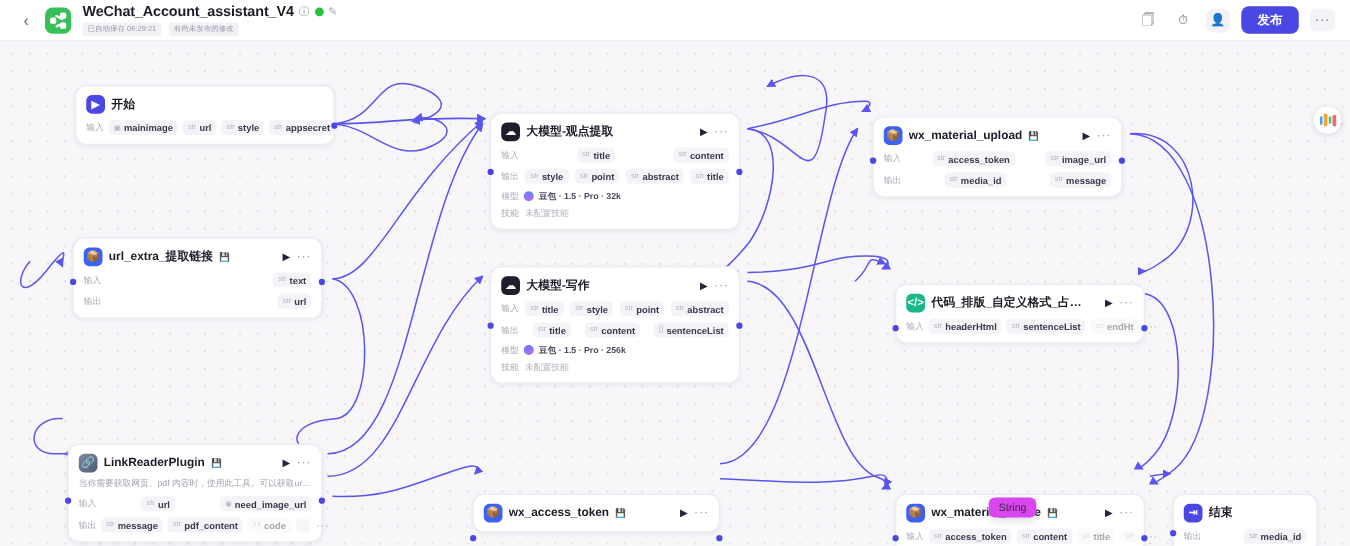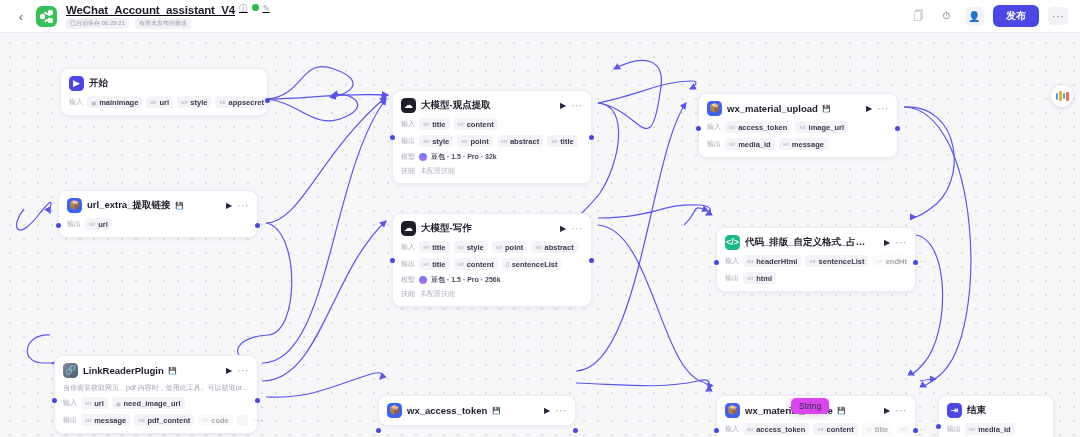--- a/index.html
+++ b/index.html
@@ -25,21 +25,21 @@
     margin-left: 6px; position: relative; flex: none;
   }
   .app-icon i { position: absolute; background: #fff; border-radius: 1.5px; display:block; }
   .app-icon i.d1 { width: 5px; height: 5px; left: 4px; top: 8px; }
   .app-icon i.d2 { width: 5px; height: 5px; left: 12px; top: 4px; }
   .app-icon i.d3 { width: 5px; height: 5px; left: 12px; top: 12px; }
   .app-icon i.l1 { width: 7px; height: 1.5px; left: 8px; top: 7px; transform: rotate(28deg); }
   .app-icon i.l2 { width: 7px; height: 1.5px; left: 8px; top: 13px; transform: rotate(-28deg); }
 
   .title-block { margin-left: 9px; display: flex; flex-direction: column; justify-content: center; }
-  .title-row { display: flex; gap: 4px; text-decoration: underline; }
+  .title-row { display: flex; align-items: center; gap: 4px; }
   .wf-title { font-size: 11.5px; font-weight: bold; color: #1c1c28; letter-spacing: -.1px; }
   .mini-ico { font-size: 8.5px; color: #9a9aa8; line-height: 1; }
   .dot-green { width: 7px; height: 7px; border-radius: 50%; background: #24c13a; display:inline-block; }
   .sub-row { display: flex; align-items: center; gap: 6px; margin-top: 2px; }
   .sub-chip {
     font-size: 6px; color: #9a9aab; background: #f2f2f6;
     padding: 1px 4px; border-radius: 3px; white-space: nowrap;
   }
   .header-right { margin-left: auto; display: flex; align-items: center; gap: 9px; padding-right: 12px; }
   .hdr-icon {
@@ -92,21 +92,21 @@
   .n-title.wide { max-width: 140px; }
   .save-ico { font-size: 7px; color: #a6a6b4; flex: none; }
   .hd-spacer { flex: 1 1 auto; }
   .play-ico { color: #23233a; font-size: 8px; cursor: pointer; flex: none; }
   .dots-ico { color: #9a9aa8; font-size: 10px; letter-spacing: .6px; cursor: pointer; flex: none; line-height: 6px; }
 
   .n-desc {
     font-size: 7px; color: #a3a3b2; margin-top: 5px; line-height: 1.35;
     white-space: nowrap; overflow: hidden; text-overflow: ellipsis;
   }
-  .io-row { display: flex; align-items: center; gap: 4px; margin-top: 5px; flex-wrap: nowrap; }
+  .io-row { display: flex; align-items: center; gap: 4px; margin-top: 5px; flex-wrap: nowrap; justify-content: space-between; }
   .io-label { font-size: 7px; color: #a9a9b8; flex: none; }
   .chip {
     display: inline-flex; align-items: center; gap: 2.5px; background: #f4f4f8;
     border-radius: 3.5px; padding: 1.5px 4px; white-space: nowrap; flex: none;
   }
   .chip .ty { font-size: 6px; color: #b4b4c4; }
   .chip .nm { font-size: 7.5px; color: #3a3a4c; font-weight: bold; }
   .chip.faded { opacity: .45; }
   .chip.ghost { background: #f6f6fa; width: 11px; height: 11px; padding: 0; }
   .row-dots { font-size: 9px; color: #b0b0bd; line-height: 5px; letter-spacing: .5px; margin-left: 1px; }
@@ -350,20 +350,27 @@
     <div class="node" style="left:58px; top:157px; width:200px;">
       <div class="node-hd">
         <div class="n-ico plugin">📦</div>
         <span class="n-title">url_extra_提取链接</span>
         <span class="save-ico">💾</span>
         <span class="hd-spacer"></span>
         <span class="play-ico">▶</span>
         <span class="dots-ico">···</span>
       </div>
       <div class="io-row">
+        <span class="io-label">输入</span>
+        <span class="chip">
+            <span class="ty">str</span>
+            <span class="nm">text</span>
+          </span>
+      </div>
+      <div class="io-row">
         <span class="io-label">输出</span>
         <span class="chip">
             <span class="ty">str</span>
             <span class="nm">url</span>
           </span>
       </div>
       <span class="port in" style="top:34px;"></span>
       <span class="port out" style="top:34px;"></span>
     </div>
 
@@ -438,27 +445,20 @@
           </span>
         <span class="chip">
             <span class="ty">str</span>
             <span class="nm">sentenceList</span>
           </span>
         <span class="chip faded">
             <span class="ty">str</span>
             <span class="nm">endHt</span>
           </span>
         <span class="row-dots">···</span>
-      </div>
-      <div class="io-row">
-        <span class="io-label">输出</span>
-        <span class="chip">
-            <span class="ty">str</span>
-            <span class="nm">html</span>
-          </span>
       </div>
       <span class="port in" style="top:34px;"></span>
       <span class="port out" style="top:34px;"></span>
     </div>
 
     <div class="node" style="left:54px; top:322px; width:204px;">
       <div class="node-hd">
         <div class="n-ico link">🔗</div>
         <span class="n-title">LinkReaderPlugin</span>
         <span class="save-ico">💾</span>

